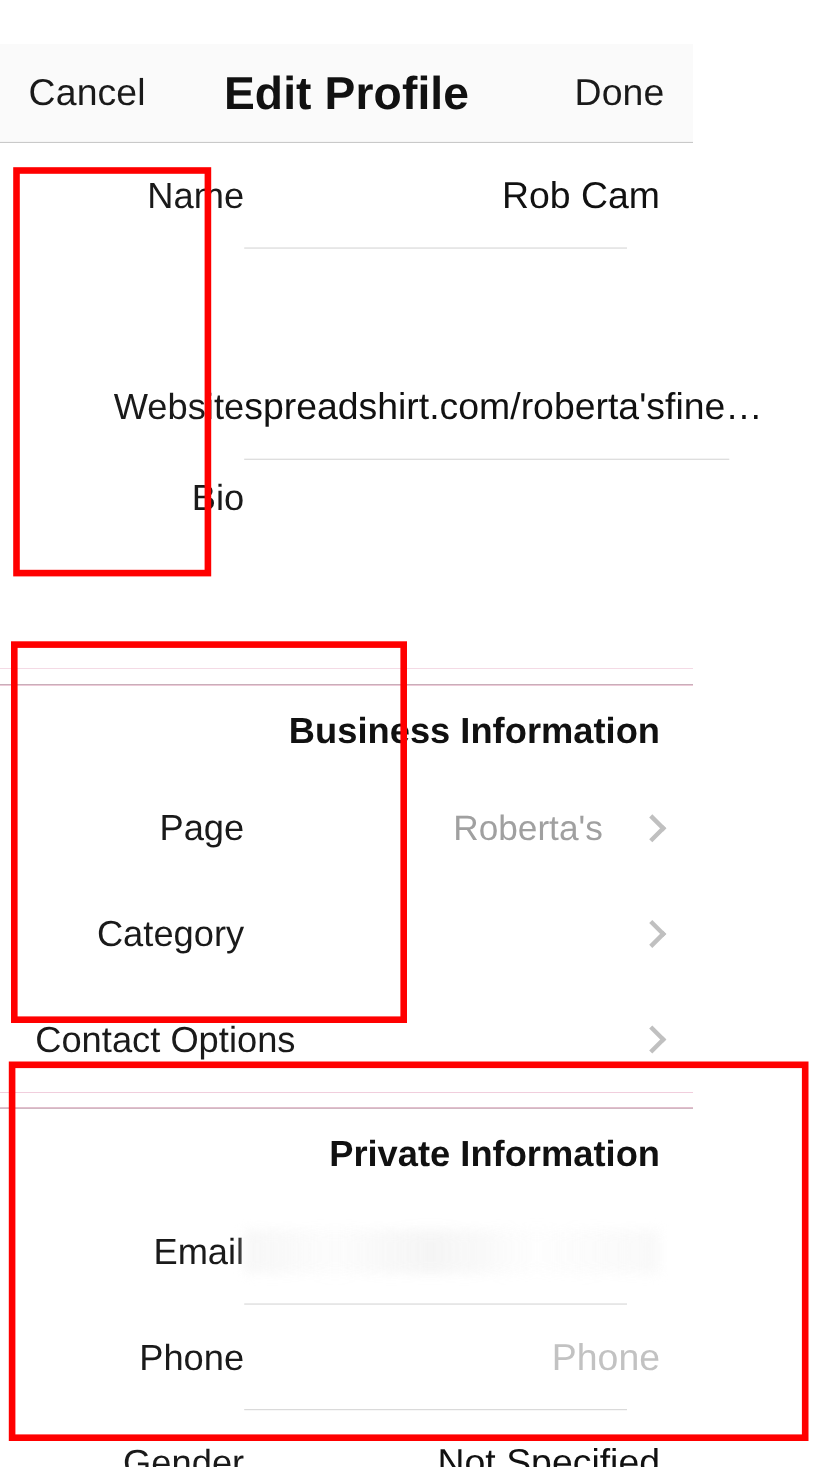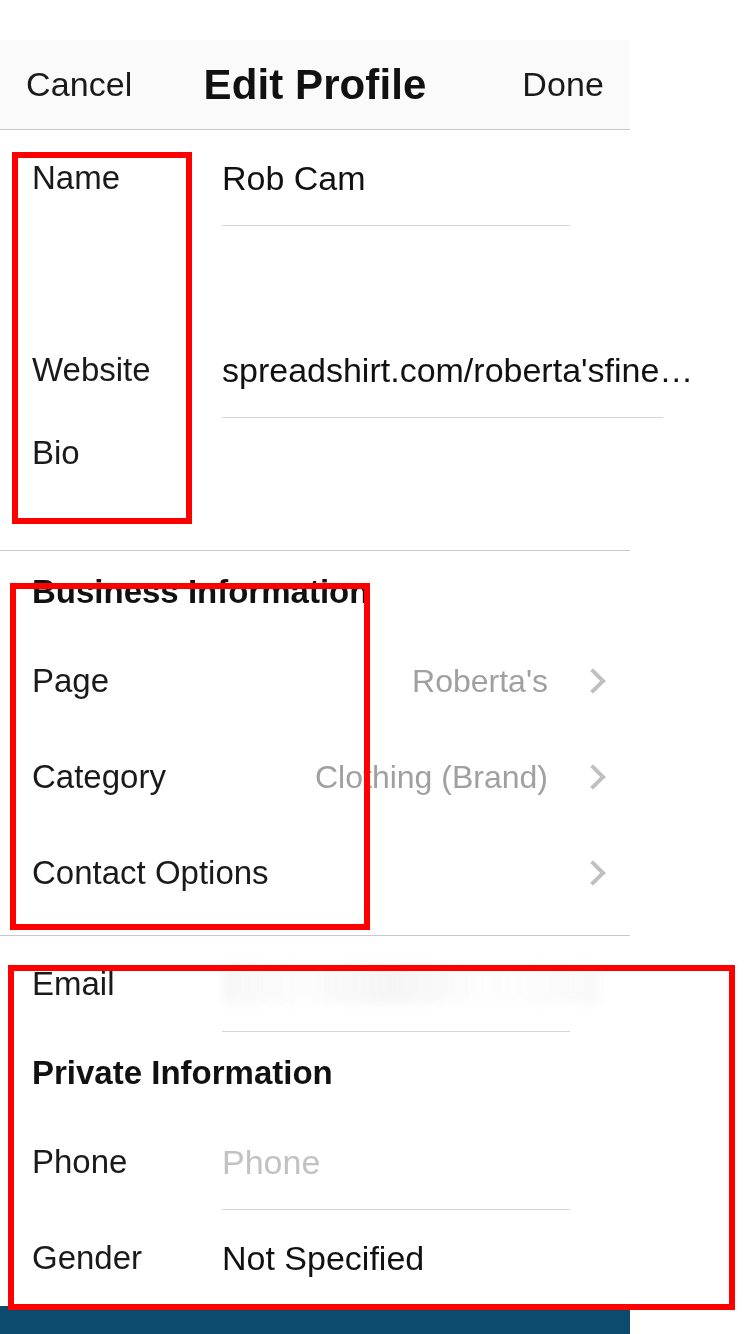--- a/index.html
+++ b/index.html
@@ -13,21 +13,21 @@
     font-family: "Liberation Sans", sans-serif;
     -webkit-font-smoothing: antialiased;
     overflow: hidden;
     position: relative;
   }
 
   .screen {
     position: relative;
     width: 630px;
     height: 1334px;
-    background: #0c4a6e;
+    background: #be185d;
   }
 
   
   .top-strip {
     height: 40px;
     background: #ffffff;
   }
 
   
   .navbar {
@@ -75,20 +75,21 @@
   }
 
   
   .row {
     position: relative;
     display: flex;
     align-items: flex-start;
     padding: 0 30px 0 32px;
     box-sizing: border-box;
     min-height: 96px;
+    text-align: right;
   }
   .row-label {
     width: 190px;
     flex: 0 0 190px;
     font-size: 33px;
     color: #1a1a1a;
     line-height: 96px;
     white-space: nowrap;
   }
   .row-field {
@@ -115,20 +116,21 @@
     left: 0;
     right: 30px;
     bottom: 0;
     height: 1px;
     background: #d6d6d6;
   }
 
   
   .row-bio {
     min-height: 118px;
+    flex-direction: column;
   }
   .row-bio .row-label {
     line-height: 70px;
   }
   .row-bio .row-value {
     line-height: 58px;
     white-space: normal;
     padding-top: 12px;
   }
 
@@ -257,53 +259,52 @@
       <div class="row-label">Page</div>
       <div class="row-field">
         <div class="row-value muted">Roberta's</div>
         <span class="chevron"></span>
       </div>
     </div>
 
     <div class="row row-disclosure">
       <div class="row-label">Category</div>
       <div class="row-field">
-        <div class="row-value muted">Clothing (Brand)</div>
         <span class="chevron"></span>
       </div>
     </div>
 
     <div class="row row-disclosure">
       <div class="row-label">Contact Options</div>
       <div class="row-field">
         <div class="row-value muted"></div>
         <span class="chevron"></span>
       </div>
     </div>
 
   </div>
 
   <div class="section-gap"></div>
   <div class="section-divider"></div>
 
   <div class="section">
 
-    <div class="row">
-      <div class="row-label">Email</div>
-      <div class="row-field">
-        <div class="redacted"></div>
-        <div class="field-underline"></div>
-      </div>
-    </div>
-
     <div class="row row-heading">
       <div class="row-label">Private Information</div>
     </div>
 
     <div class="row">
+      <div class="row-label">Email</div>
+      <div class="row-field">
+        <div class="redacted"></div>
+        <div class="field-underline"></div>
+      </div>
+    </div>
+
+    <div class="row">
       <div class="row-label">Phone</div>
       <div class="row-field">
         <div class="row-value placeholder">Phone</div>
         <div class="field-underline"></div>
       </div>
     </div>
 
     <div class="row">
       <div class="row-label">Gender</div>
       <div class="row-field">

